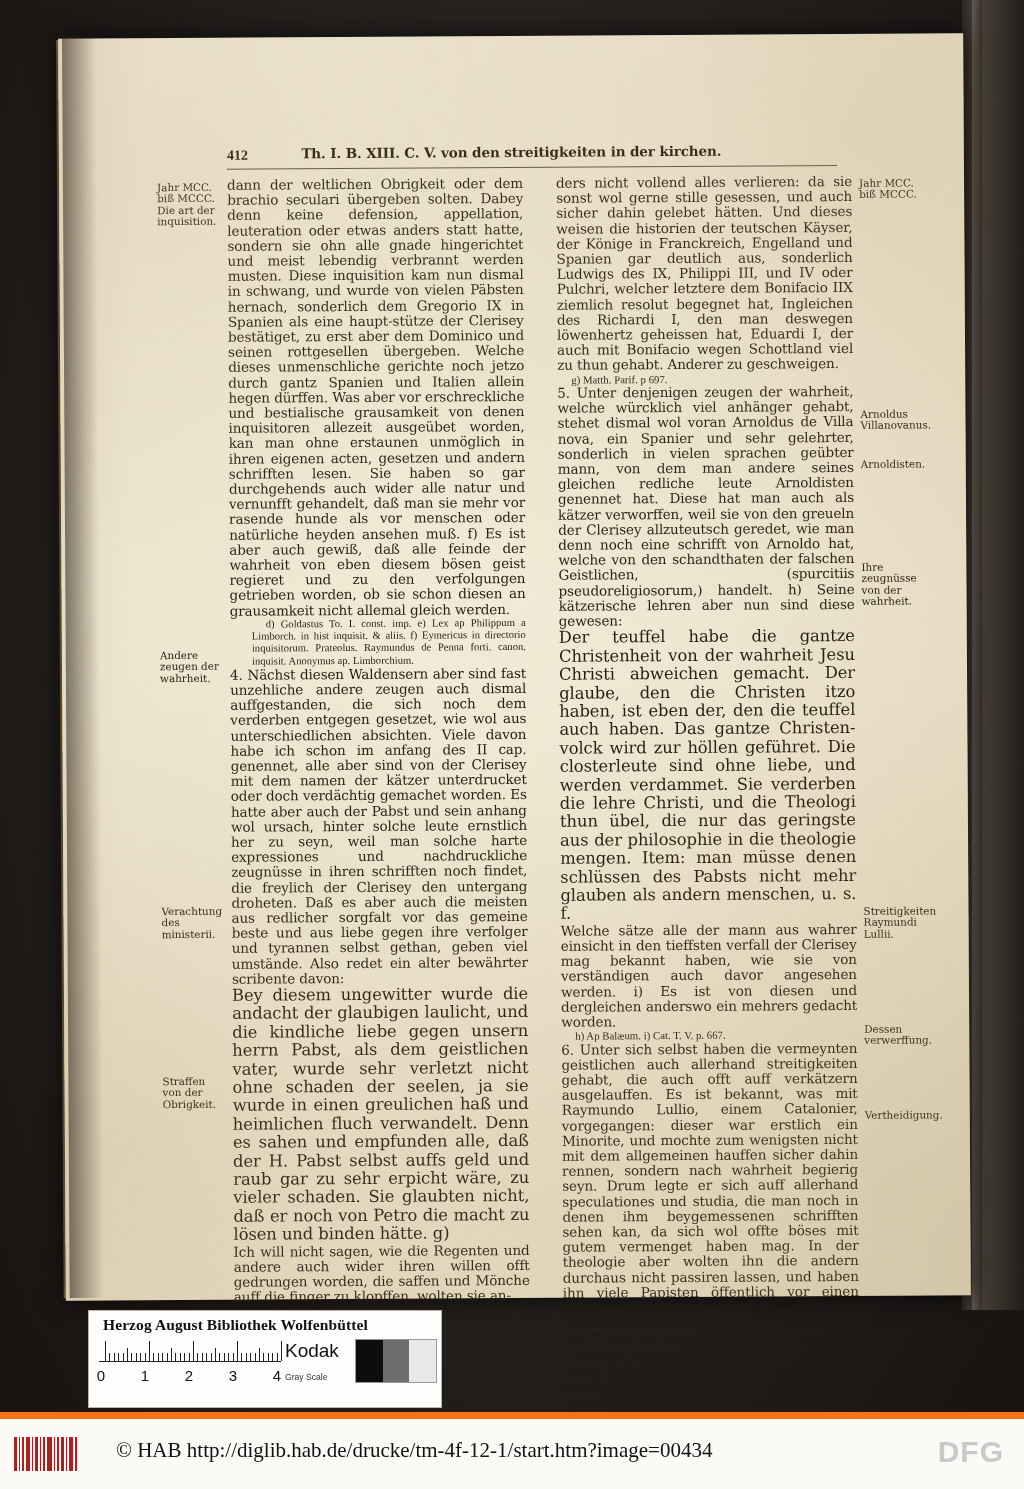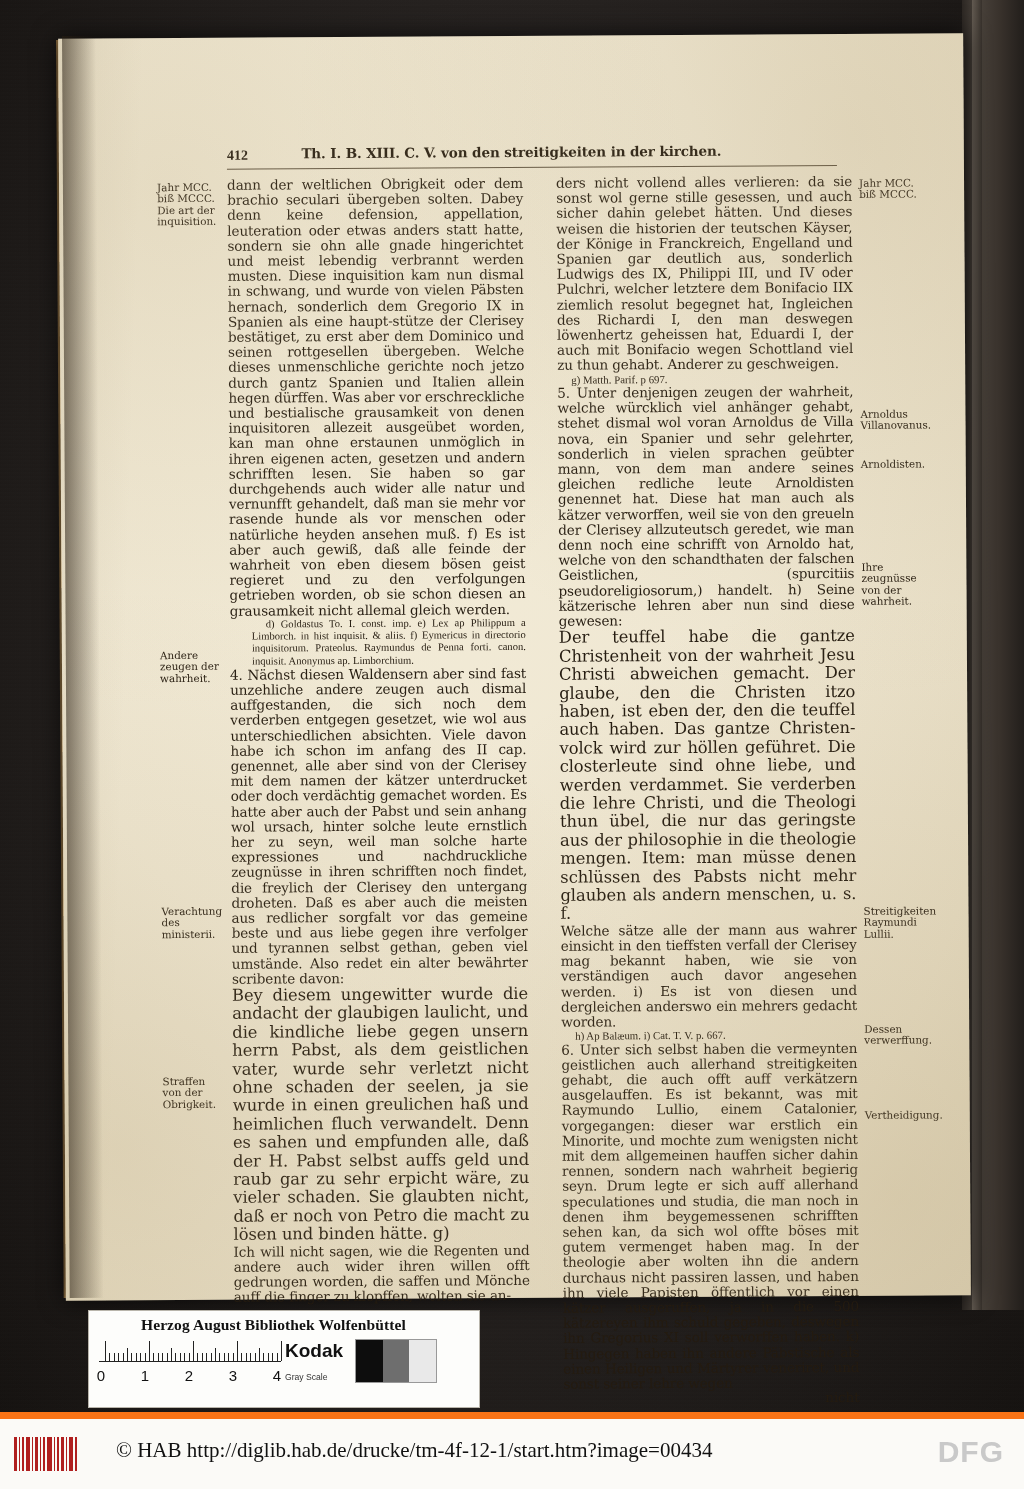--- a/index.html
+++ b/index.html
@@ -177,21 +177,20 @@
 
   
   #plate {
     position: absolute;
     left: 88px;
     top: 1310px;
     width: 352px;
     height: 96px;
     background: #fdfdfb;
     border: 1px solid #b9b5ab;
-    padding-left: 38px;
   }
   #plate-title {
     font-family: "Liberation Serif", serif;
     font-size: 15.5px;
     font-weight: 700;
     color: #111;
     padding: 5px 0 2px 14px;
     letter-spacing: .1px;
   }
   #ruler {
@@ -220,21 +219,21 @@
     position: absolute;
     transform: translateX(-50%);
   }
   #kodak {
     position: absolute;
     left: 196px; top: 30px; width: 70px;
     font-family: "Liberation Sans", sans-serif;
   }
   #kodak .k {
     font-size: 19px;
-    font-weight: 700;
+    font-weight: 400;
     color: #111;
     line-height: 19px;
   }
   #kodak .g {
     font-size: 8.6px;
     color: #333;
     margin-top: 12px;
   }
   #patches {
     position: absolute;

